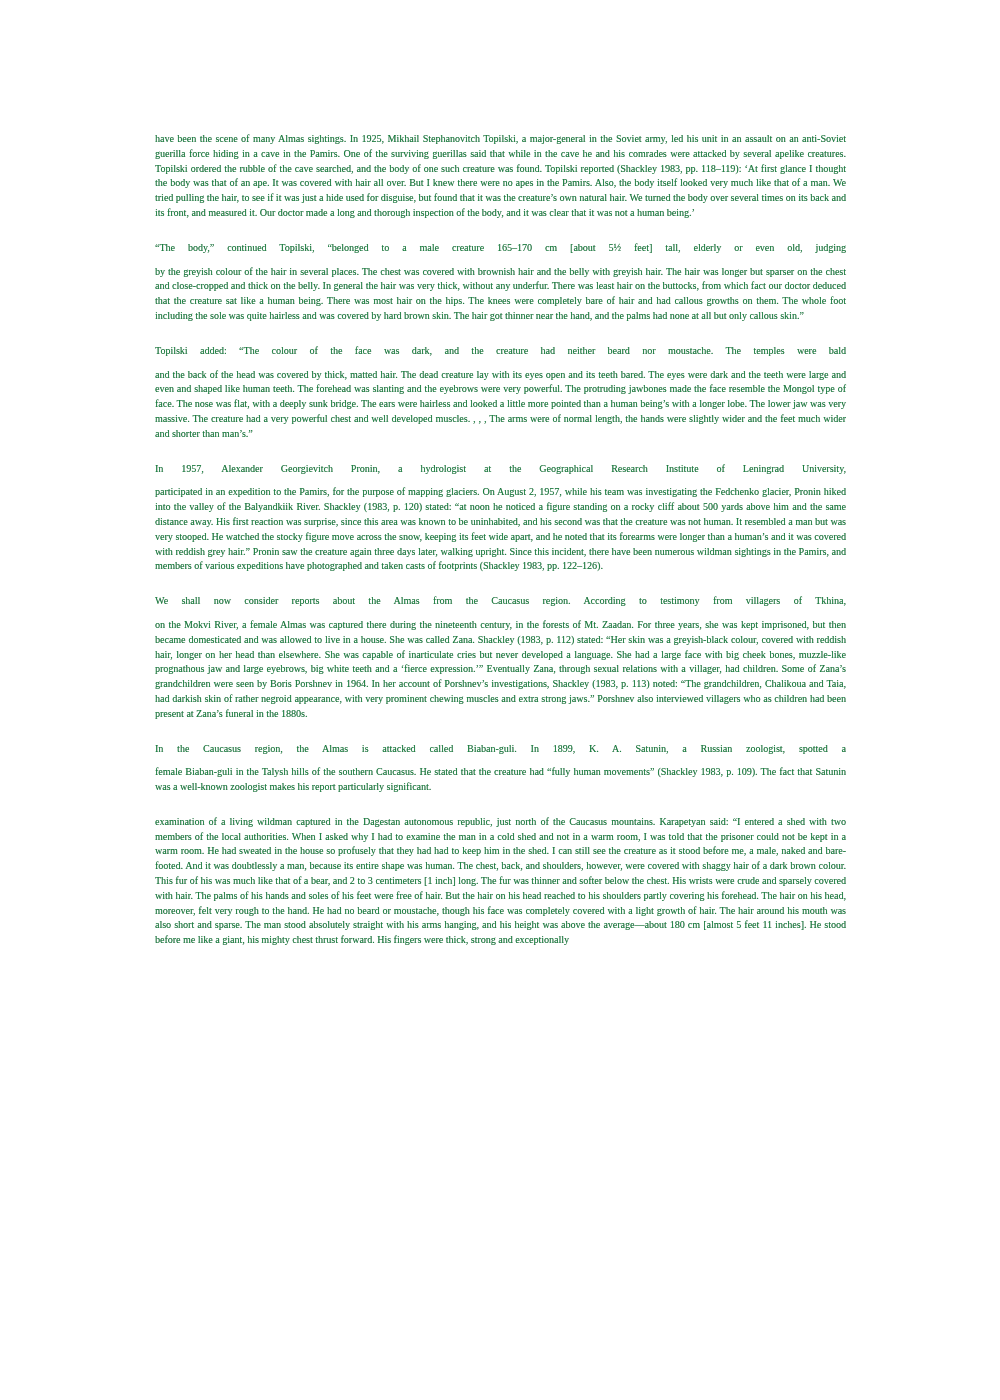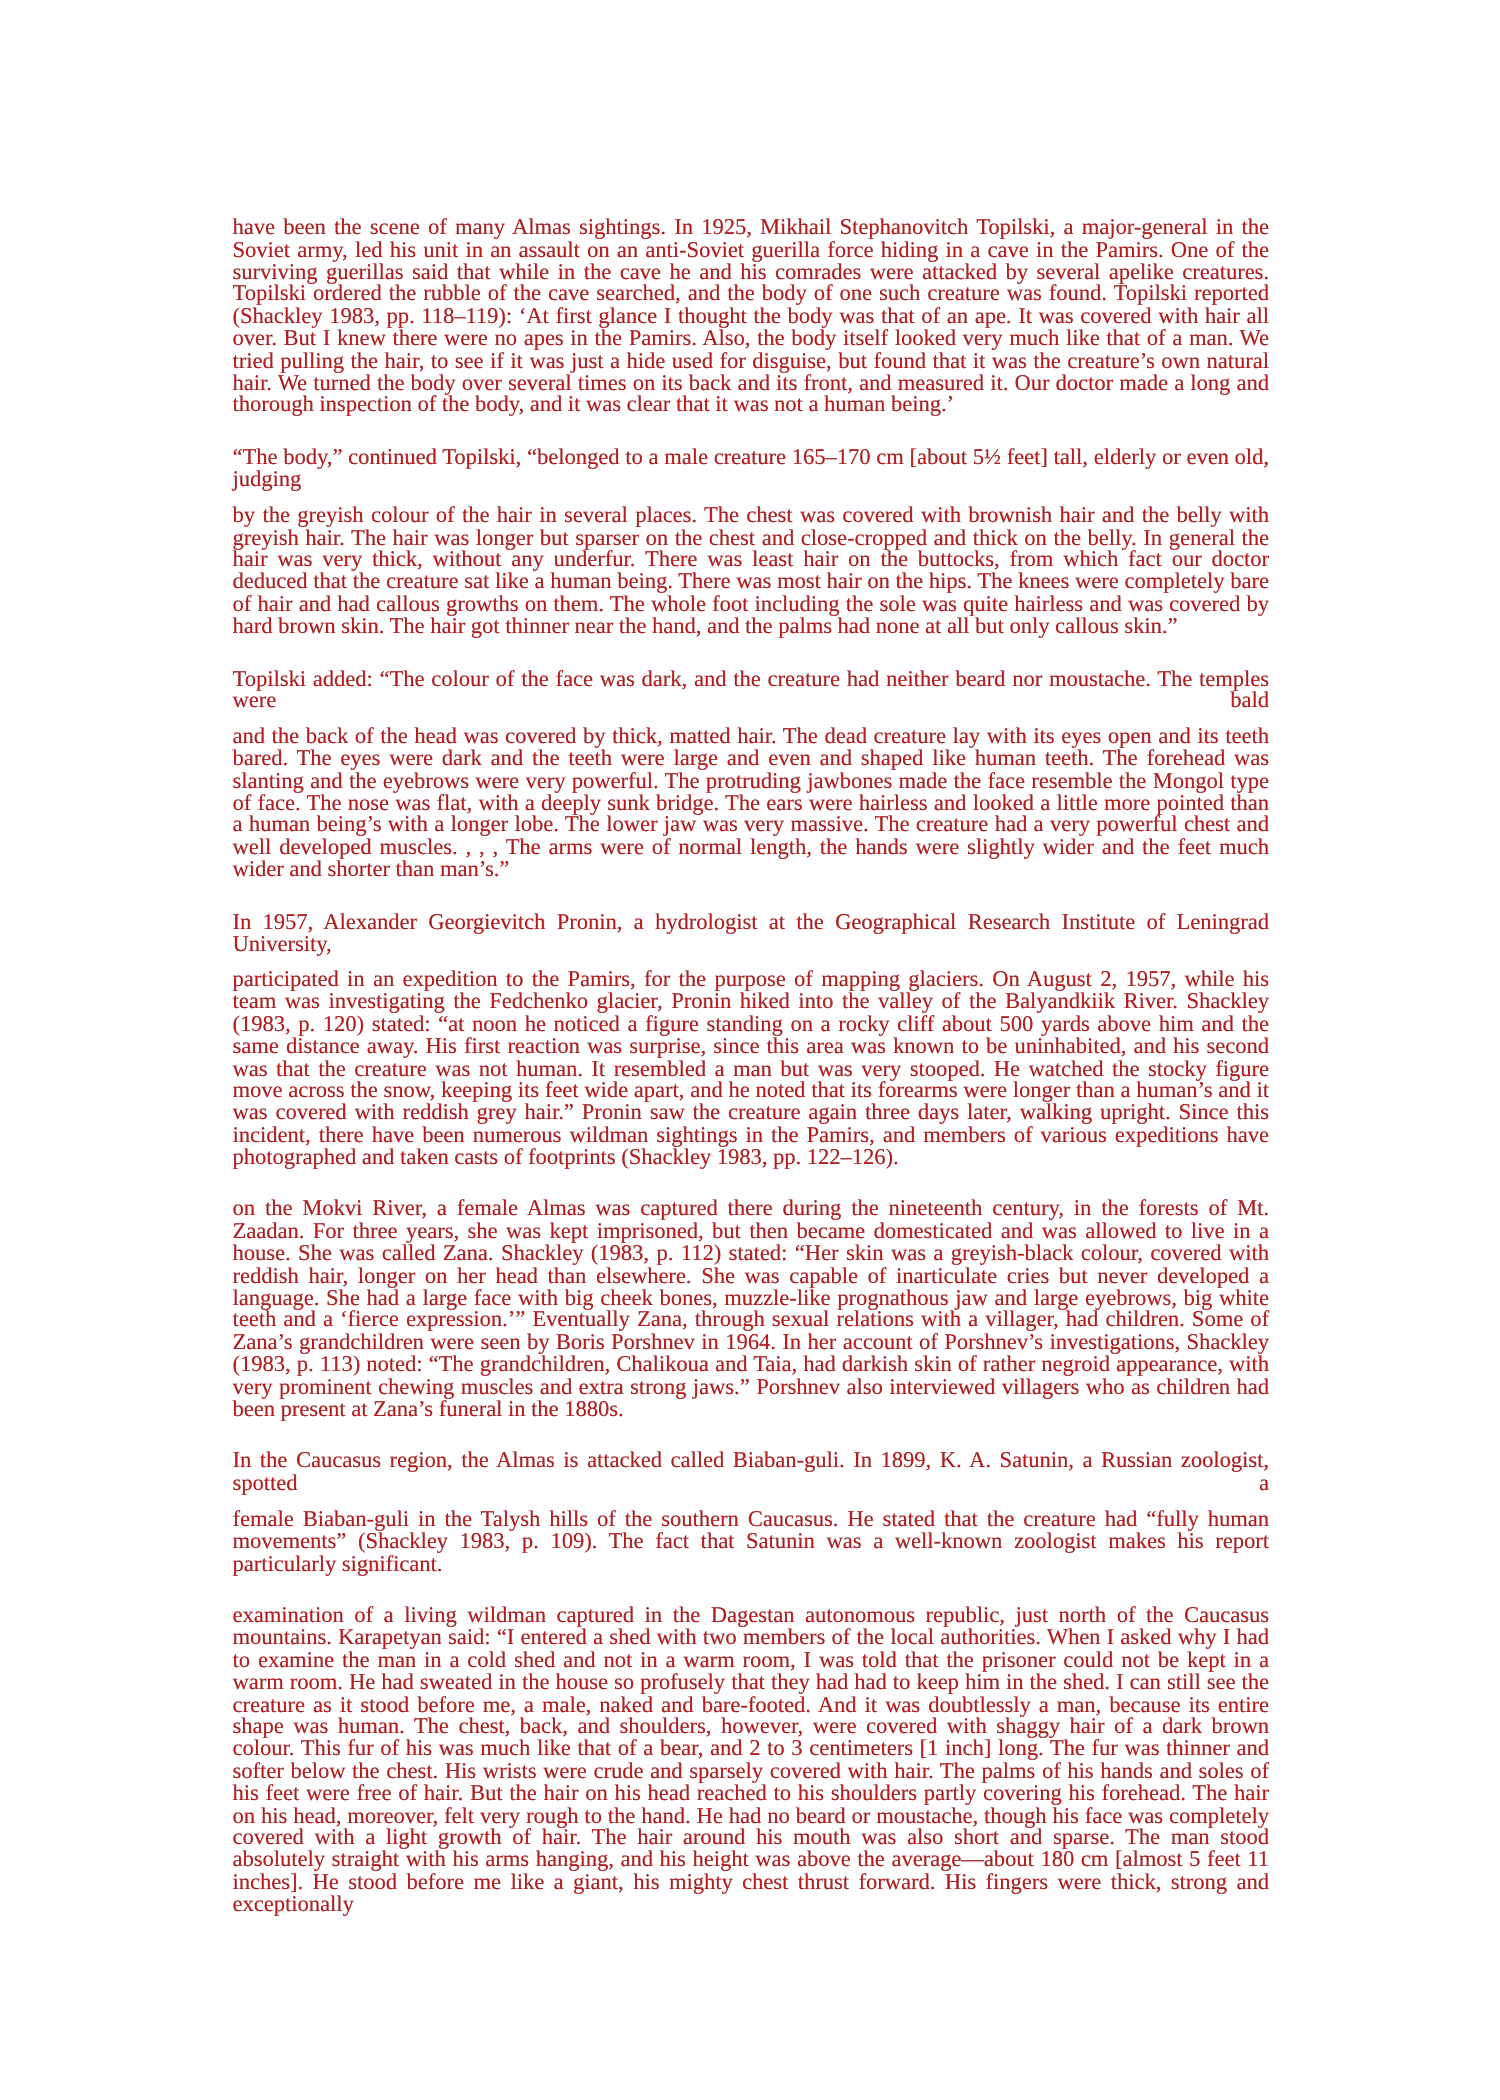--- a/index.html
+++ b/index.html
@@ -11,24 +11,24 @@
     position: relative;
     width: 1000px;
     height: 1400px;
     background: #ffffff;
     overflow: hidden;
     font-family: "Liberation Serif", "DejaVu Serif", serif;
   }
   .text-column {
     position: absolute;
     left: 155px;
-    top: 145px;
+    top: 132px;
     width: 691px;
-    color: #b91c1c;
-    font-size: 15px;
+    color: #15803d;
+    font-size: 10px;
     line-height: 14.8px;
     text-shadow: 0.2px 0.2px 0.35px rgba(30,30,30,0.45);
   }
   .para {
     margin: 0 0 20px 0;
   }
   .para:last-child {
     margin-bottom: 0;
   }
   .para-lead {
@@ -59,20 +59,21 @@
       <div class="para-lead">Topilski added: “The colour of the face was dark, and the creature had neither beard nor moustache. The temples were bald</div>
       <div class="para-body">and the back of the head was covered by thick, matted hair. The dead creature lay with its eyes open and its teeth bared. The eyes were dark and the teeth were large and even and shaped like human teeth. The forehead was slanting and the eyebrows were very powerful. The protruding jawbones made the face resemble the Mongol type of face. The nose was flat, with a deeply sunk bridge. The ears were hairless and looked a little more pointed than a human being’s with a longer lobe. The lower jaw was very massive. The creature had a very powerful chest and well developed muscles. , , , The arms were of normal length, the hands were slightly wider and the feet much wider and shorter than man’s.”</div>
     </div>
 
     <div class="para">
       <div class="para-lead">In 1957, Alexander Georgievitch Pronin, a hydrologist at the Geographical Research Institute of Leningrad University,</div>
       <div class="para-body">participated in an expedition to the Pamirs, for the purpose of mapping glaciers. On August 2, 1957, while his team was investigating the Fedchenko glacier, Pronin hiked into the valley of the Balyandkiik River. Shackley (1983, p. 120) stated: “at noon he noticed a figure standing on a rocky cliff about 500 yards above him and the same distance away. His first reaction was surprise, since this area was known to be uninhabited, and his second was that the creature was not human. It resembled a man but was very stooped. He watched the stocky figure move across the snow, keeping its feet wide apart, and he noted that its forearms were longer than a human’s and it was covered with reddish grey hair.” Pronin saw the creature again three days later, walking upright. Since this incident, there have been numerous wildman sightings in the Pamirs, and members of various expeditions have photographed and taken casts of footprints (Shackley 1983, pp. 122–126).</div>
     </div>
 
     <div class="para">
+      <div class="para-lead">We shall now consider reports about the Almas from the Caucasus region. According to testimony from villagers of Tkhina,</div>
       <div class="para-body">on the Mokvi River, a female Almas was captured there during the nineteenth century, in the forests of Mt. Zaadan. For three years, she was kept imprisoned, but then became domesticated and was allowed to live in a house. She was called Zana. Shackley (1983, p. 112) stated: “Her skin was a greyish-black colour, covered with reddish hair, longer on her head than elsewhere. She was capable of inarticulate cries but never developed a language. She had a large face with big cheek bones, muzzle-like prognathous jaw and large eyebrows, big white teeth and a ‘fierce expression.’” Eventually Zana, through sexual relations with a villager, had children. Some of Zana’s grandchildren were seen by Boris Porshnev in 1964. In her account of Porshnev’s investigations, Shackley (1983, p. 113) noted: “The grandchildren, Chalikoua and Taia, had darkish skin of rather negroid appearance, with very prominent chewing muscles and extra strong jaws.” Porshnev also interviewed villagers who as children had been present at Zana’s funeral in the 1880s.</div>
     </div>
 
     <div class="para">
       <div class="para-lead">In the Caucasus region, the Almas is attacked called Biaban-guli. In 1899, K. A. Satunin, a Russian zoologist, spotted a</div>
       <div class="para-body">female Biaban-guli in the Talysh hills of the southern Caucasus. He stated that the creature had “fully human movements” (Shackley 1983, p. 109). The fact that Satunin was a well-known zoologist makes his report particularly significant.</div>
     </div>
 
     <div class="para">
       <div class="para-body">examination of a living wildman captured in the Dagestan autonomous republic, just north of the Caucasus mountains. Karapetyan said: “I entered a shed with two members of the local authorities. When I asked why I had to examine the man in a cold shed and not in a warm room, I was told that the prisoner could not be kept in a warm room. He had sweated in the house so profusely that they had had to keep him in the shed. I can still see the creature as it stood before me, a male, naked and bare-footed. And it was doubtlessly a man, because its entire shape was human. The chest, back, and shoulders, however, were covered with shaggy hair of a dark brown colour. This fur of his was much like that of a bear, and 2 to 3 centimeters [1 inch] long. The fur was thinner and softer below the chest. His wrists were crude and sparsely covered with hair. The palms of his hands and soles of his feet were free of hair. But the hair on his head reached to his shoulders partly covering his forehead. The hair on his head, moreover, felt very rough to the hand. He had no beard or moustache, though his face was completely covered with a light growth of hair. The hair around his mouth was also short and sparse. The man stood absolutely straight with his arms hanging, and his height was above the average—about 180 cm [almost 5 feet 11 inches]. He stood before me like a giant, his mighty chest thrust forward. His fingers were thick, strong and exceptionally</div>

